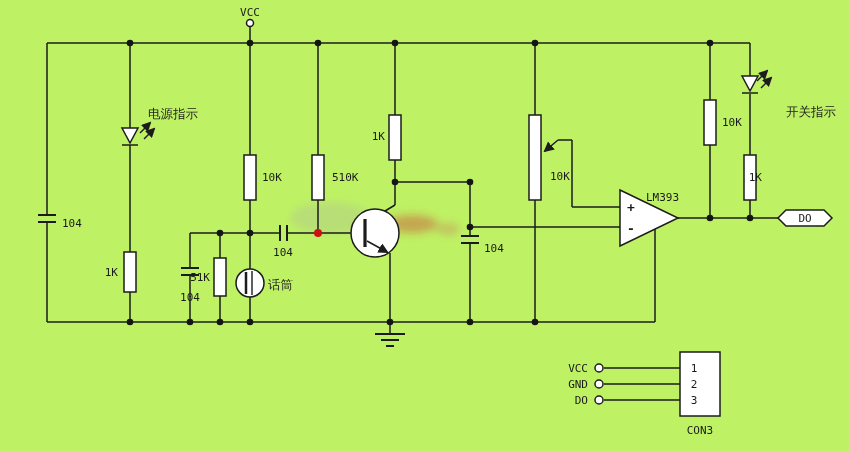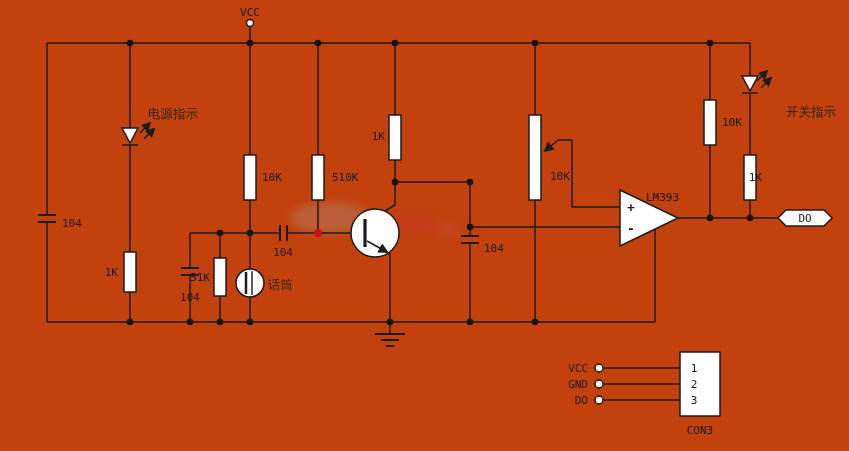--- a/index.html
+++ b/index.html
@@ -1,16 +1,16 @@
 <!DOCTYPE html>
 <html><head>
 <meta charset="utf-8">
 <style>
   html,body{margin:0;padding:0;background:#ffffff;}
-  .canvas{width:849px;height:451px;background:#c2410c;position:relative;overflow:hidden;}
+  .canvas{width:849px;height:451px;background:#bef264;position:relative;overflow:hidden;}
   svg{display:block;}
   svg text{font-family:"DejaVu Sans Mono","Liberation Mono",monospace;font-size:11px;fill:#1b1b1b;}
   svg text.cjk{font-family:"DejaVu Sans","Liberation Sans",sans-serif;font-size:12.5px;fill:#222;}
   svg text.big{font-size:13px;font-weight:bold;}
   .w path{stroke:#1c1c1c;stroke-width:1.5;fill:none;}
   .comp{stroke:#1c1c1c;stroke-width:1.5;fill:#ffffff;}
   .thick{stroke:#1c1c1c;stroke-width:3.2;fill:none;}
   .dot{fill:#151515;}
   .reddot{fill:#cc1111;}
 </style>

